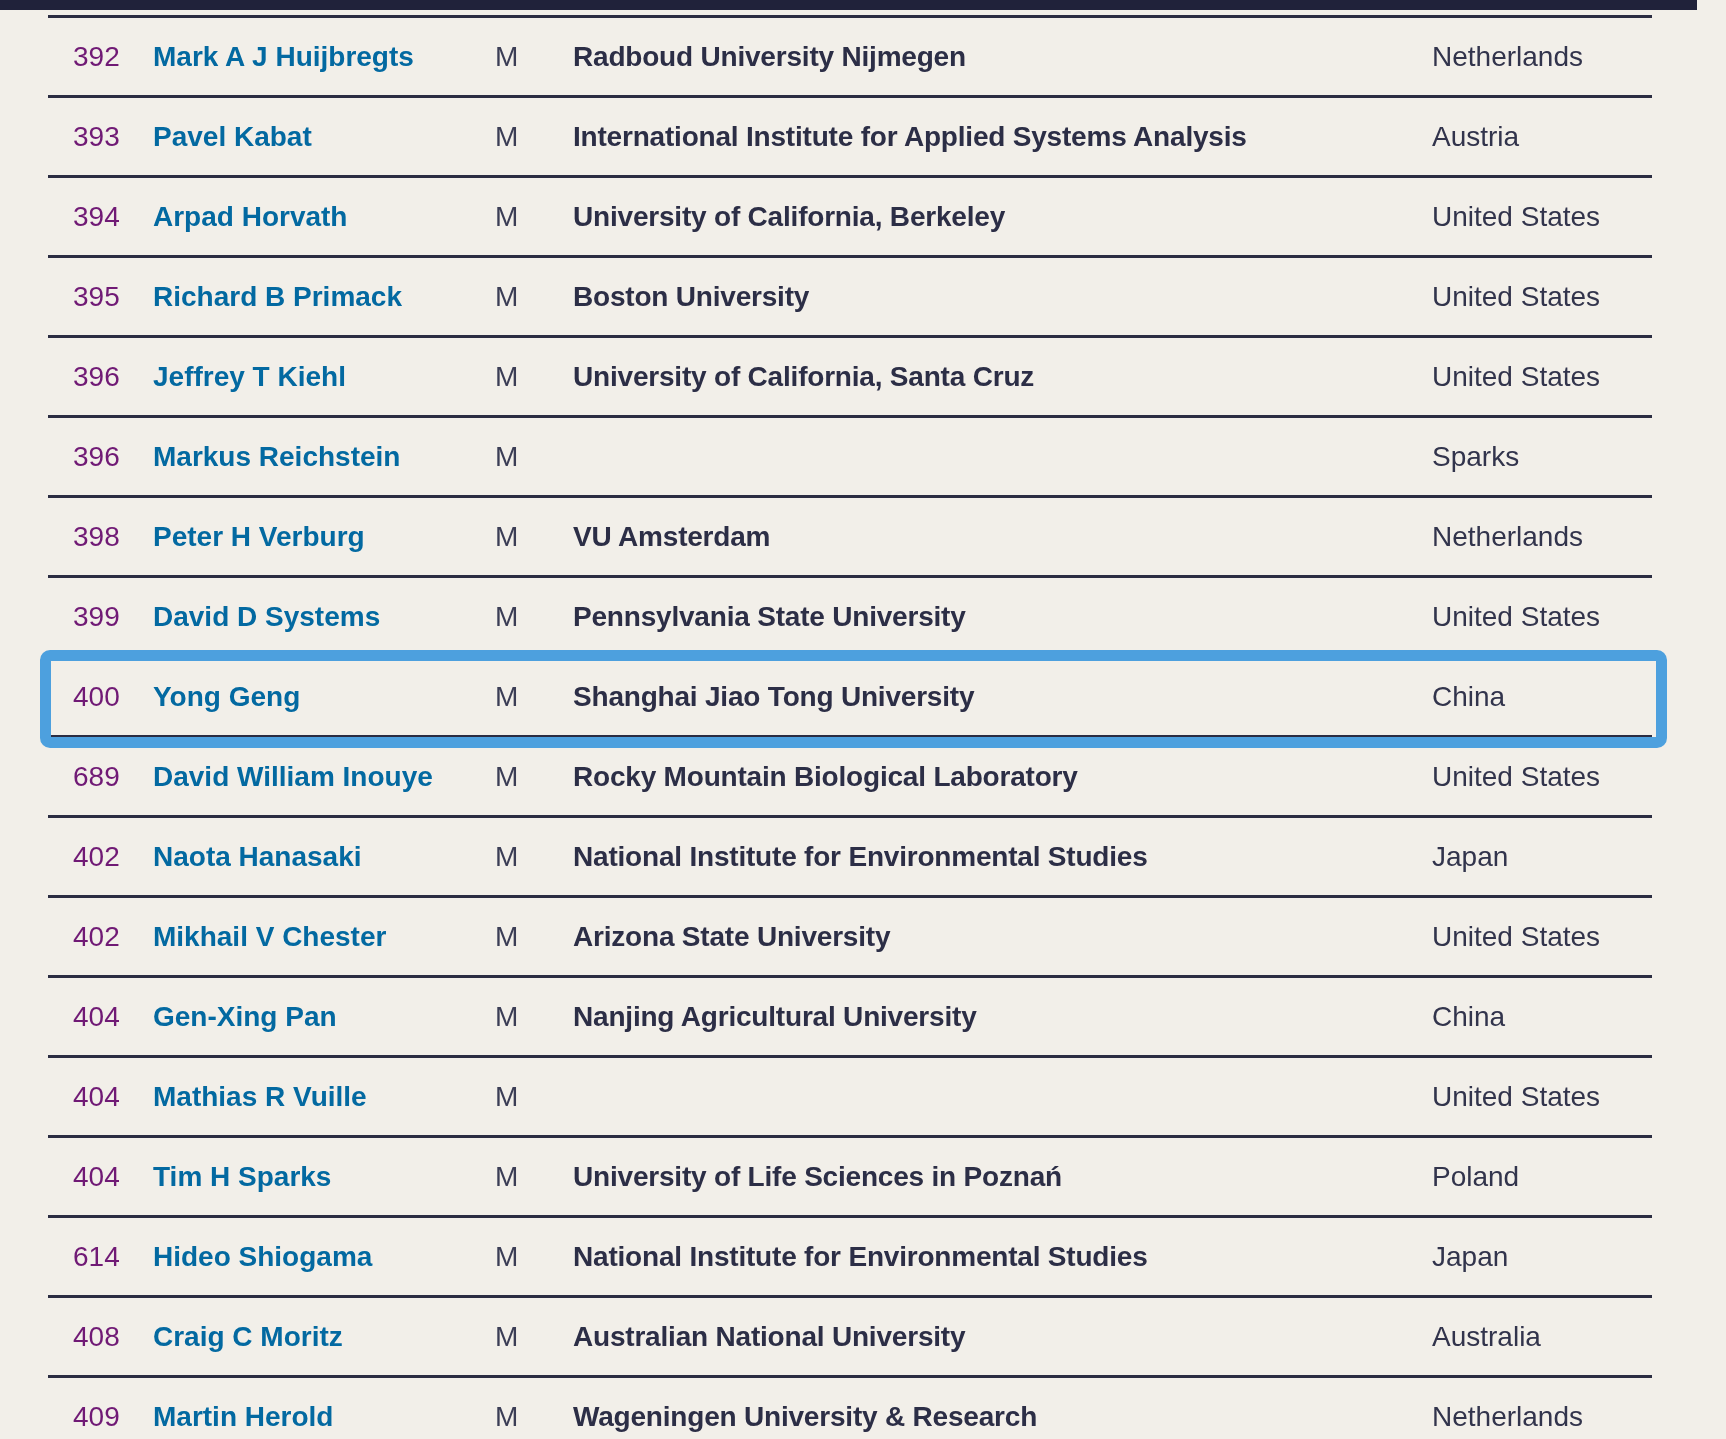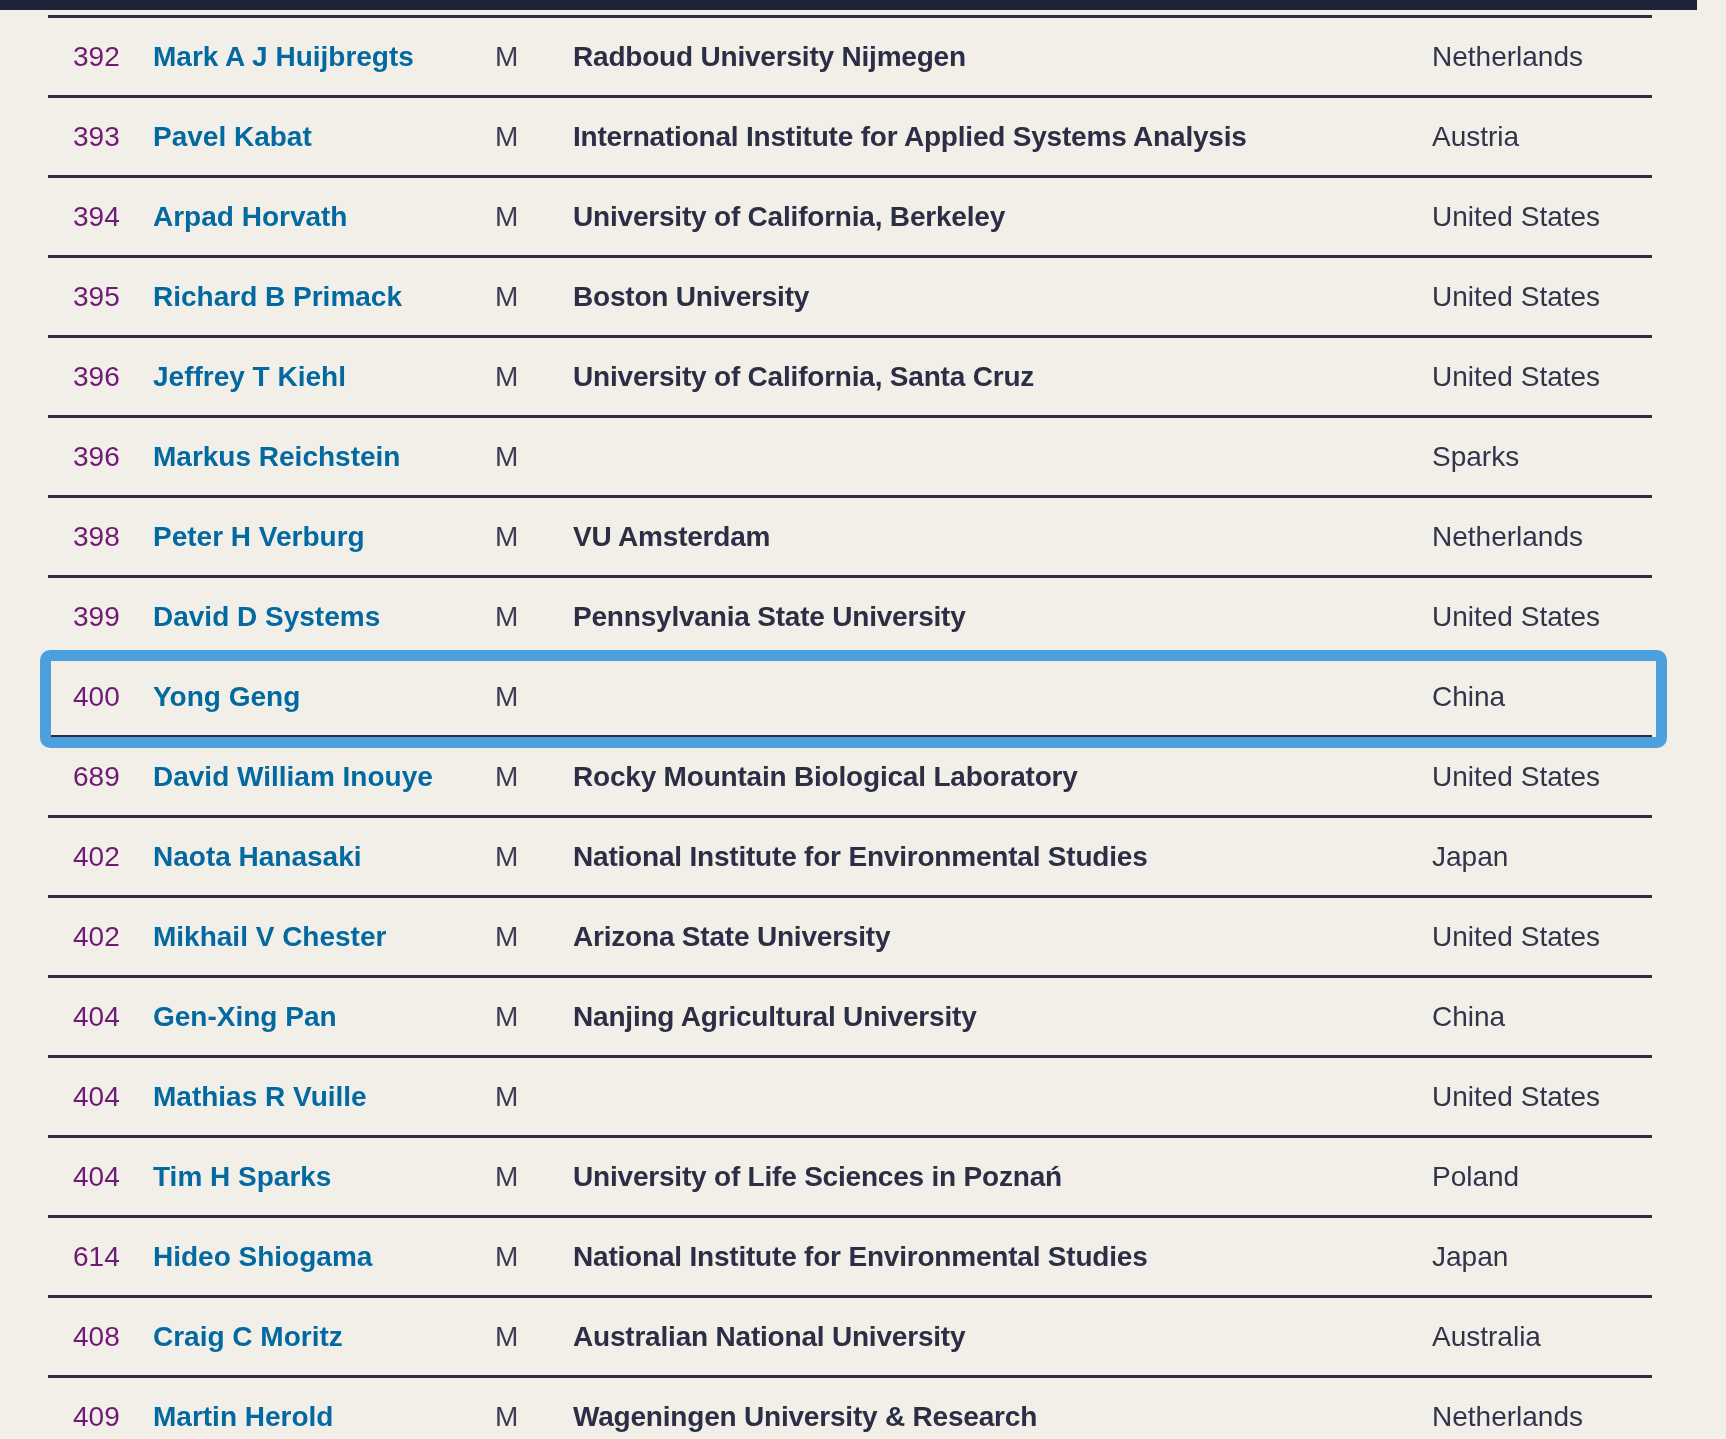--- a/index.html
+++ b/index.html
@@ -107,20 +107,21 @@
     <span class="cell c-rank">399</span>
     <span class="cell c-name">David D Systems</span>
     <span class="cell c-gender">M</span>
     <span class="cell c-inst">Pennsylvania State University</span>
     <span class="cell c-country">United States</span>
   </div>
     <div class="row">
     <span class="cell c-rank">400</span>
     <span class="cell c-name">Yong Geng</span>
     <span class="cell c-gender">M</span>
+    <span class="cell c-inst">Shanghai Jiao Tong University</span>
     <span class="cell c-country">China</span>
   <div class="hl-ring"></div>
     </div>
     <div class="row">
     <span class="cell c-rank">689</span>
     <span class="cell c-name">David William Inouye</span>
     <span class="cell c-gender">M</span>
     <span class="cell c-inst">Rocky Mountain Biological Laboratory</span>
     <span class="cell c-country">United States</span>
   </div>

